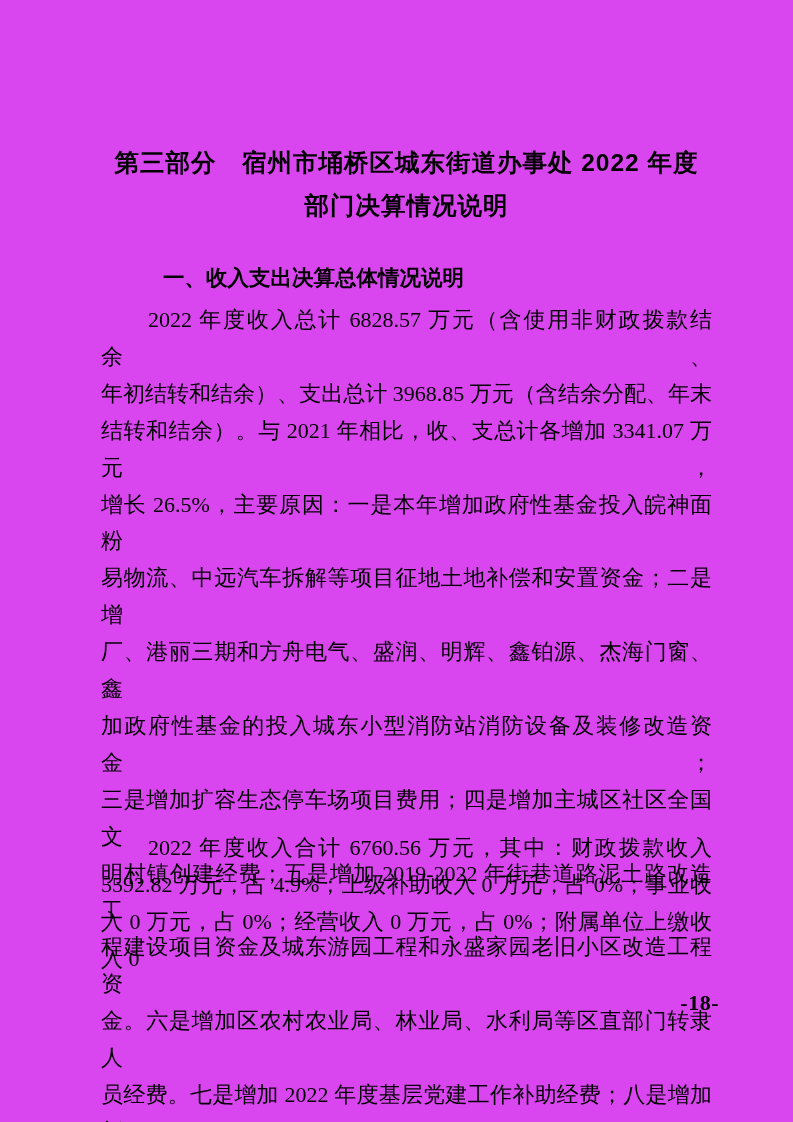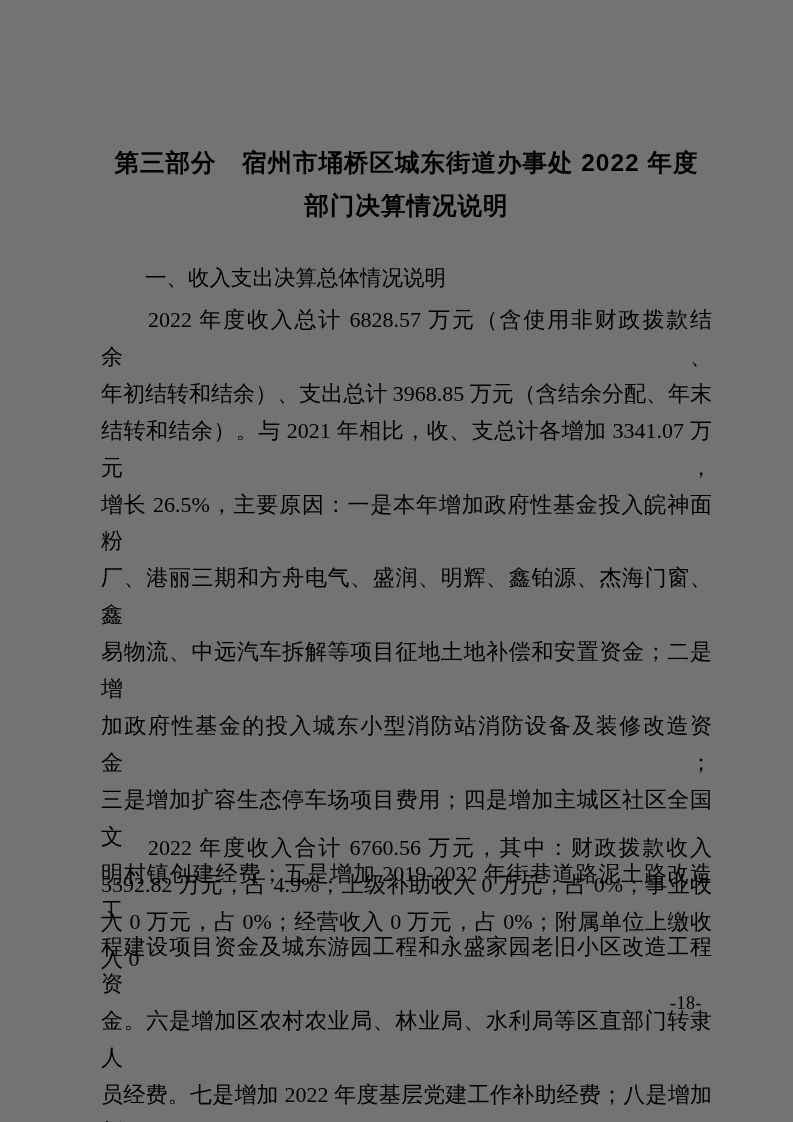--- a/index.html
+++ b/index.html
@@ -4,44 +4,44 @@
 <style>
   html, body {
     margin: 0;
     padding: 0;
     background: #ffffff;
   }
   .page {
     position: relative;
     width: 793px;
     height: 1122px;
-    background: #737373;
+    background: #d946ef;
     color: #000000;
     overflow: hidden;
     font-family: "Liberation Serif", serif;
   }
   .doc-title {
     position: absolute;
     top: 141px;
     left: 101px;
     width: 611px;
     text-align: center;
     font-family: "Liberation Sans", sans-serif;
     font-weight: bold;
     font-size: 24.5px;
     line-height: 43px;
     letter-spacing: 1px;
     white-space: nowrap;
   }
   .heading {
     position: absolute;
-    left: 98px;
+    left: 116px;
     width: 611px;
     font-family: "Liberation Sans", sans-serif;
-    font-weight: normal;
+    font-weight: bold;
     font-size: 21.5px;
     line-height: 37px;
     text-indent: 47px;
     white-space: nowrap;
   }
   .heading.h1 { top: 260px; }
   .heading.h2 { top: 792px; }
   .para {
     position: absolute;
     left: 101px;
@@ -54,46 +54,47 @@
   .para.p2 { top: 830px; }
   .para .line {
     text-align: justify;
     text-align-last: justify;
   }
   .para .line:first-child { text-indent: 47px; font-family: Liberation Serif, serif; }
   .para .line:last-child  { text-align-last: left; }
   .page-number {
     position: absolute;
     top: 992px;
-    right: 91px;
+    right: 74px;
     font-family: "Liberation Serif", serif;
-    font-size: 18px;
+    font-size: 22px;
     line-height: 22px;
     letter-spacing: 0.5px;
+    font-weight: bold;
   }
 </style>
 </head>
 <body>
 
 <div class="page">
 
   <div class="doc-title">
     <div>第三部分　宿州市埇桥区城东街道办事处 2022 年度</div>
     <div>部门决算情况说明</div>
   </div>
 
   <div class="heading h1">一、收入支出决算总体情况说明</div>
 
   <div class="para p1">
       <div class="line">2022 年度收入总计 6828.57 万元（含使用非财政拨款结余、</div>
       <div class="line">年初结转和结余）、支出总计 3968.85 万元（含结余分配、年末</div>
       <div class="line">结转和结余）。与 2021 年相比，收、支总计各增加 3341.07 万元，</div>
       <div class="line">增长 26.5%，主要原因：一是本年增加政府性基金投入皖神面粉</div>
+      <div class="line">易物流、中远汽车拆解等项目征地土地补偿和安置资金；二是增</div>
       <div class="line">厂、港丽三期和方舟电气、盛润、明辉、鑫铂源、杰海门窗、鑫</div>
-      <div class="line">易物流、中远汽车拆解等项目征地土地补偿和安置资金；二是增</div>
       <div class="line">加政府性基金的投入城东小型消防站消防设备及装修改造资金；</div>
       <div class="line">三是增加扩容生态停车场项目费用；四是增加主城区社区全国文</div>
       <div class="line">明村镇创建经费；五是增加 2019-2022 年街巷道路泥土路改造工</div>
       <div class="line">程建设项目资金及城东游园工程和永盛家园老旧小区改造工程资</div>
       <div class="line">金。六是增加区农村农业局、林业局、水利局等区直部门转隶人</div>
       <div class="line">员经费。七是增加 2022 年度基层党建工作补助经费；八是增加新</div>
     </div>
 
 
   <div class="para p2">

